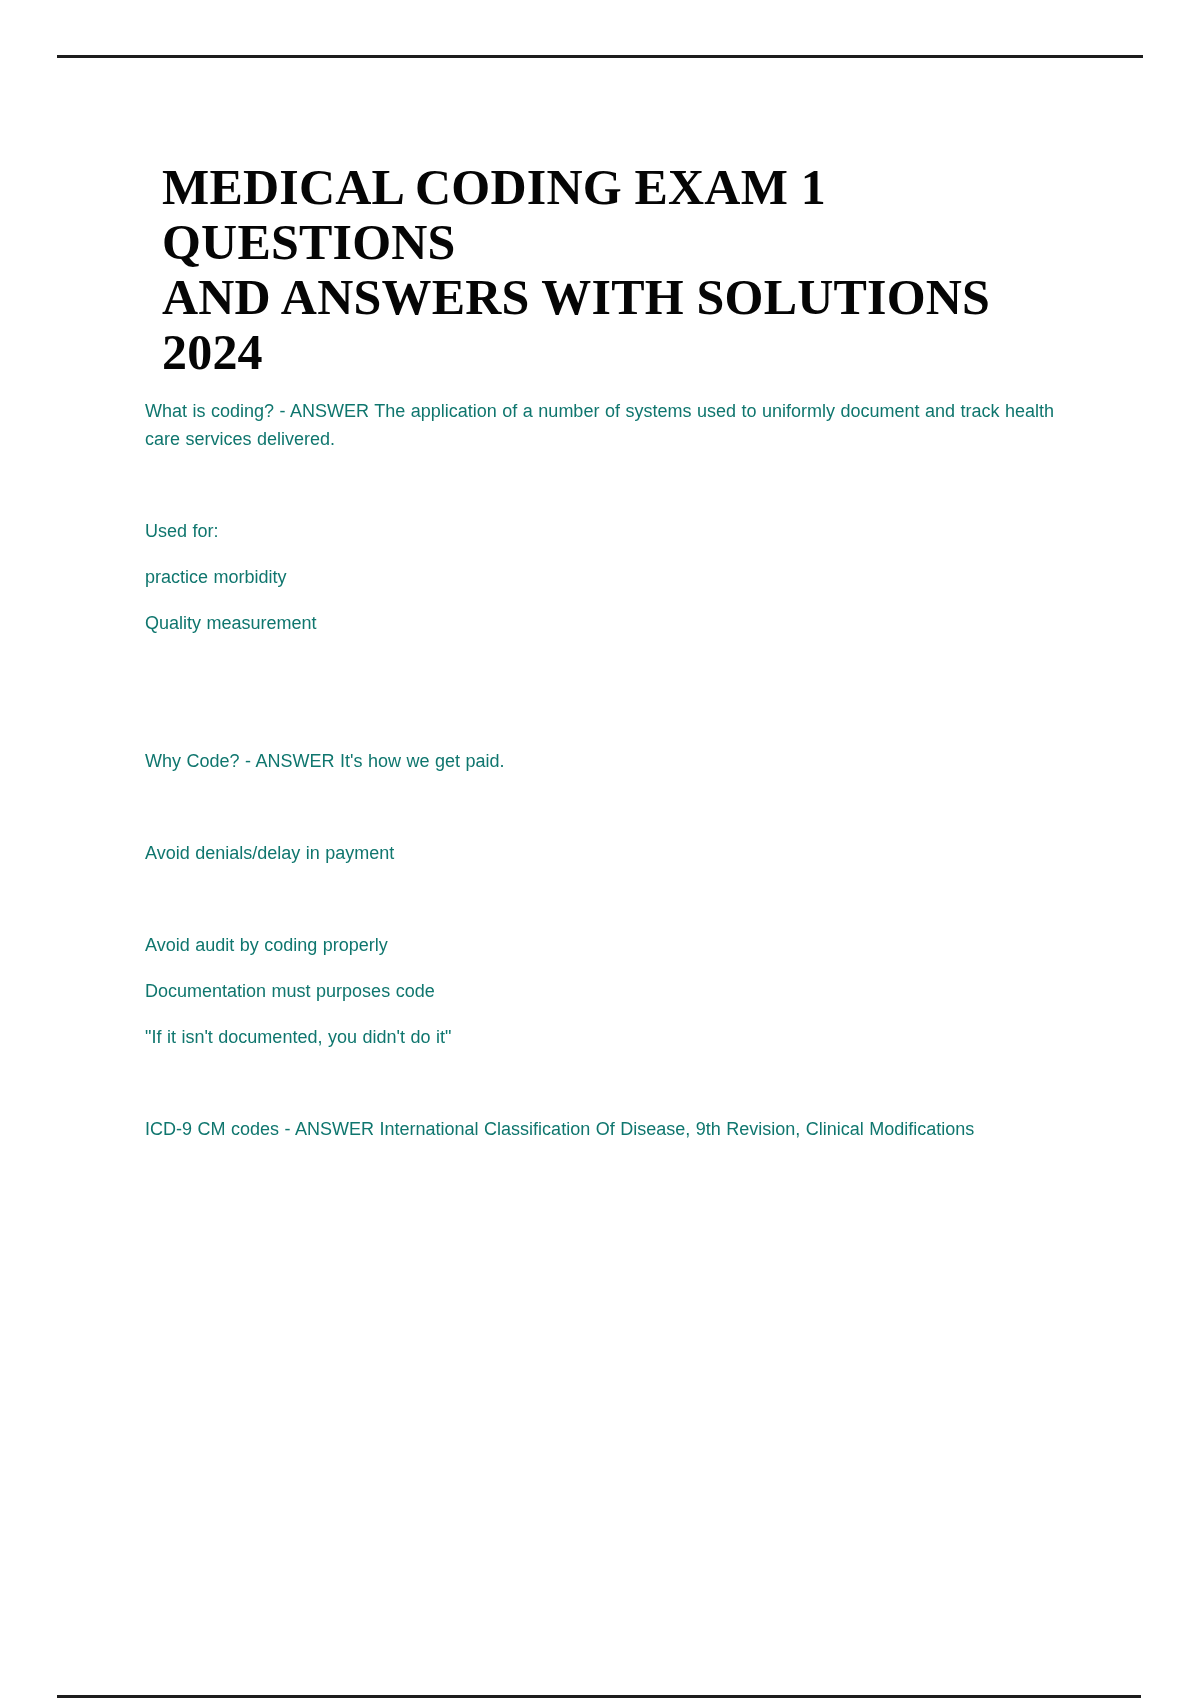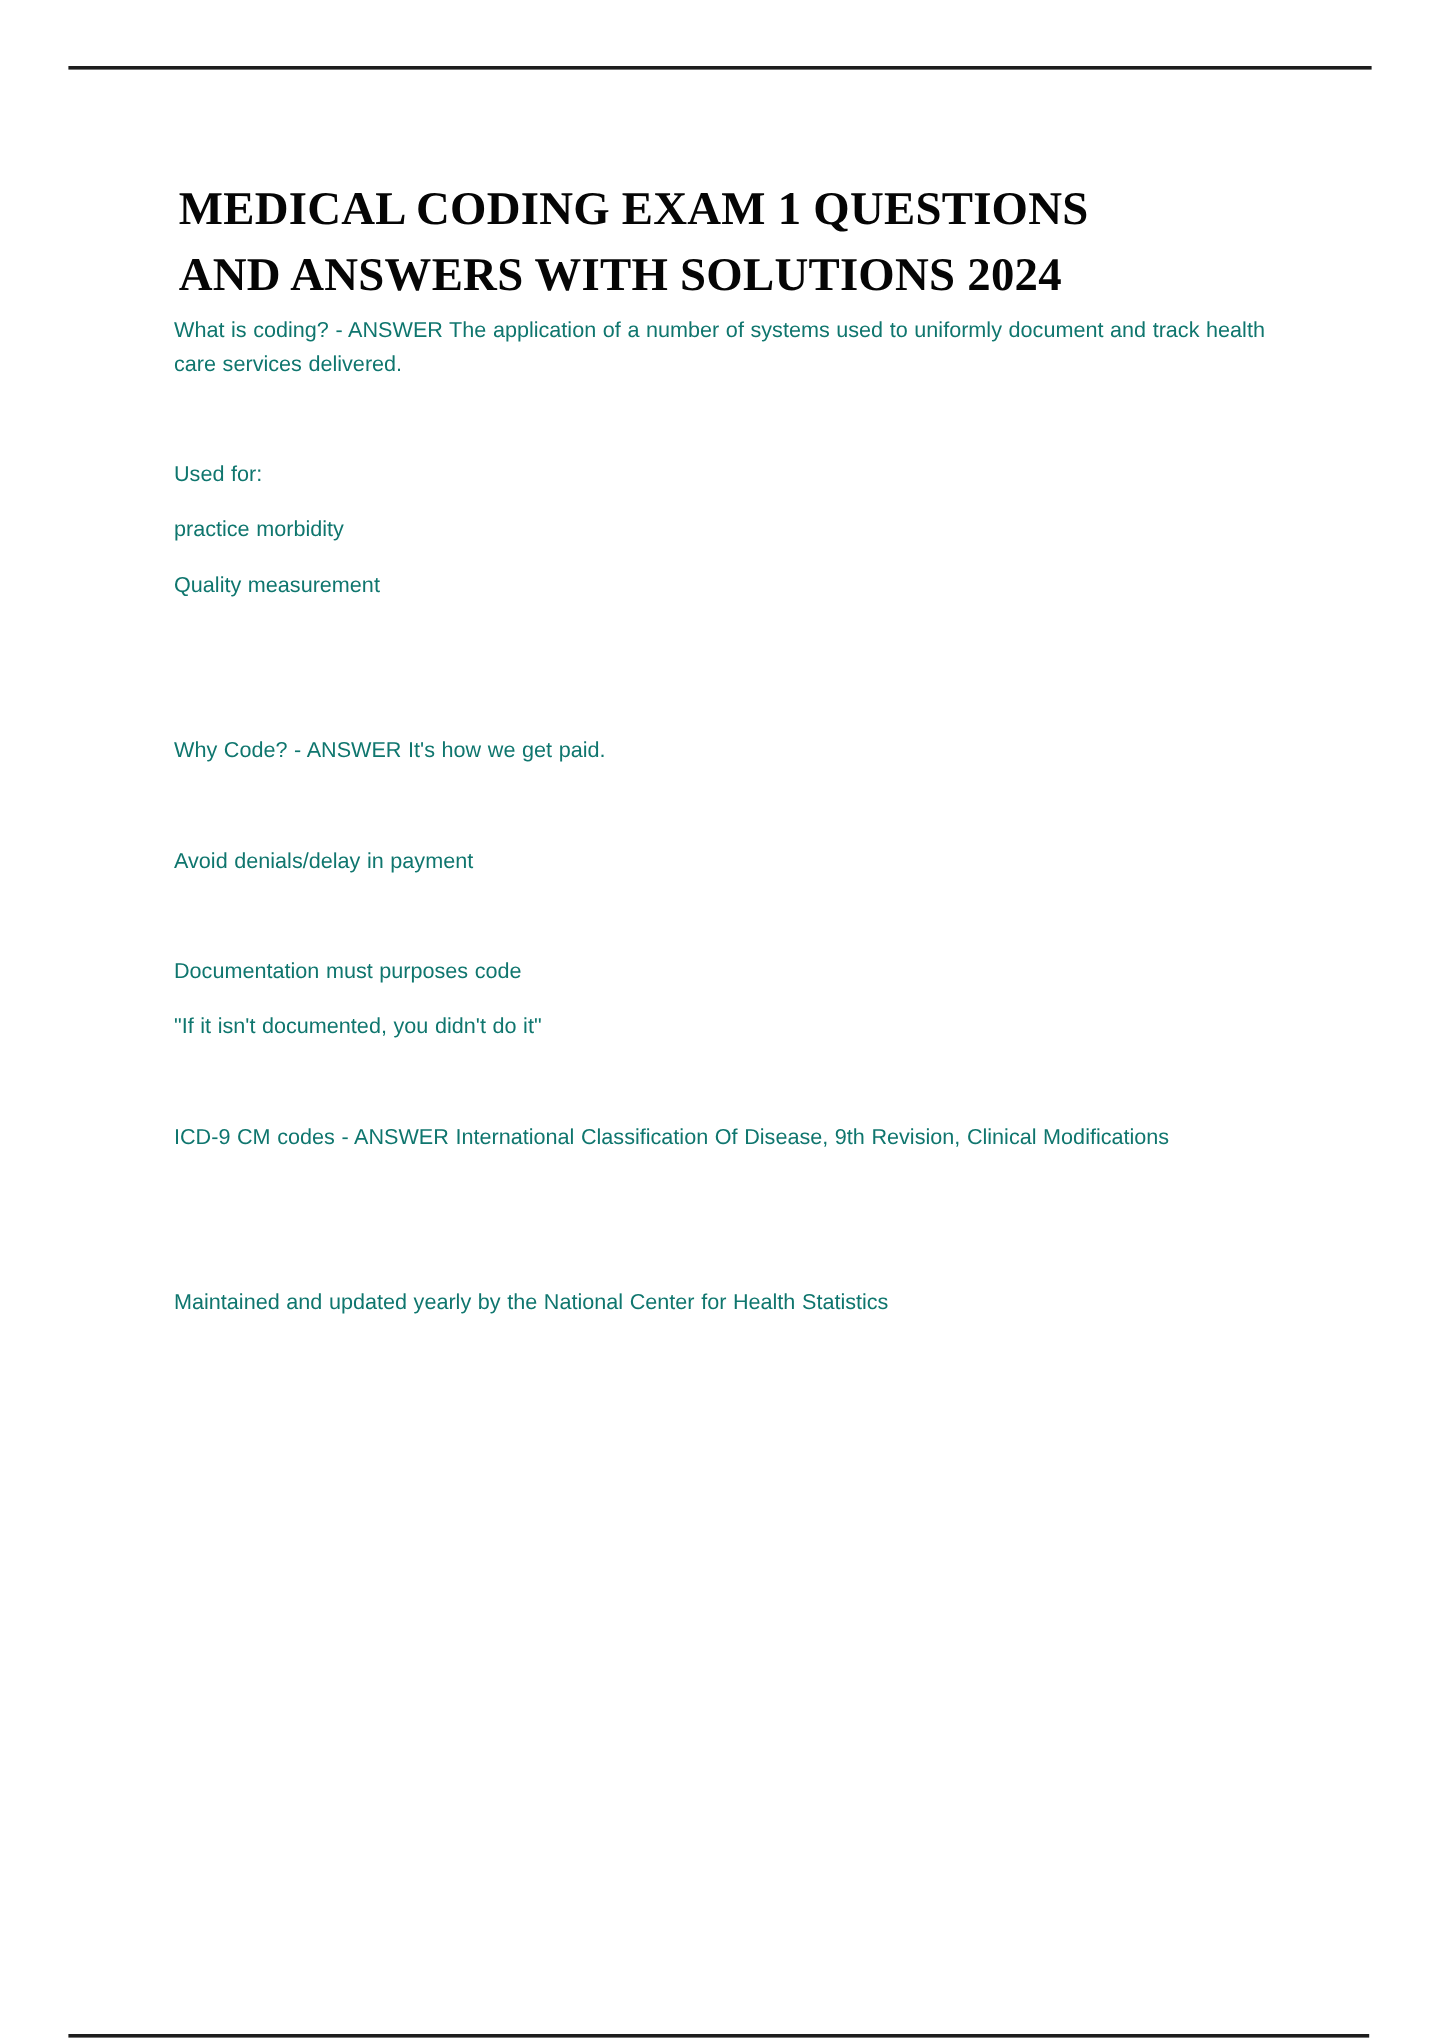--- a/index.html
+++ b/index.html
@@ -29,25 +29,25 @@
     top: 1695px;
     width: 1084px;
   }
   .doc {
     position: absolute;
     left: 145px;
     top: 143px;
     width: 940px;
   }
   .doc-title {
-    margin: 4px;
+    margin: 17px;
     padding: 0;
     font-family: "Liberation Serif", serif;
     font-weight: 700;
-    font-size: 39px;
+    font-size: 50px;
     line-height: 55px;
     letter-spacing: 0.2px;
     color: #050505;
   }
   .doc-body {
     margin-top: 0;
   }
   .para {
     margin: 0 0 18px 0;
     font-size: 18px;
@@ -74,23 +74,23 @@
       <p class="para blank">&nbsp;</p>
       <p class="para">Used for:</p>
       <p class="para">practice morbidity</p>
       <p class="para">Quality measurement</p>
       <p class="para blank">&nbsp;</p>
       <p class="para blank">&nbsp;</p>
       <p class="para">Why Code? - ANSWER It's how we get paid.</p>
       <p class="para blank">&nbsp;</p>
       <p class="para">Avoid denials/delay in payment</p>
       <p class="para blank">&nbsp;</p>
+      <p class="para">Avoid audit by coding properly</p>
       <p class="para">Documentation must purposes code</p>
       <p class="para">"If it isn't documented, you didn't do it"</p>
       <p class="para blank">&nbsp;</p>
       <p class="para">ICD-9 CM codes - ANSWER International Classification Of Disease, 9th Revision, Clinical Modifications</p>
       <p class="para blank">&nbsp;</p>
       <p class="para blank">&nbsp;</p>
-      <p class="para">Maintained and updated yearly by the National Center for Health Statistics</p>
     </div>
 </div>
 
 <div class="rule rule-bottom"></div>
 
 </body></html>

